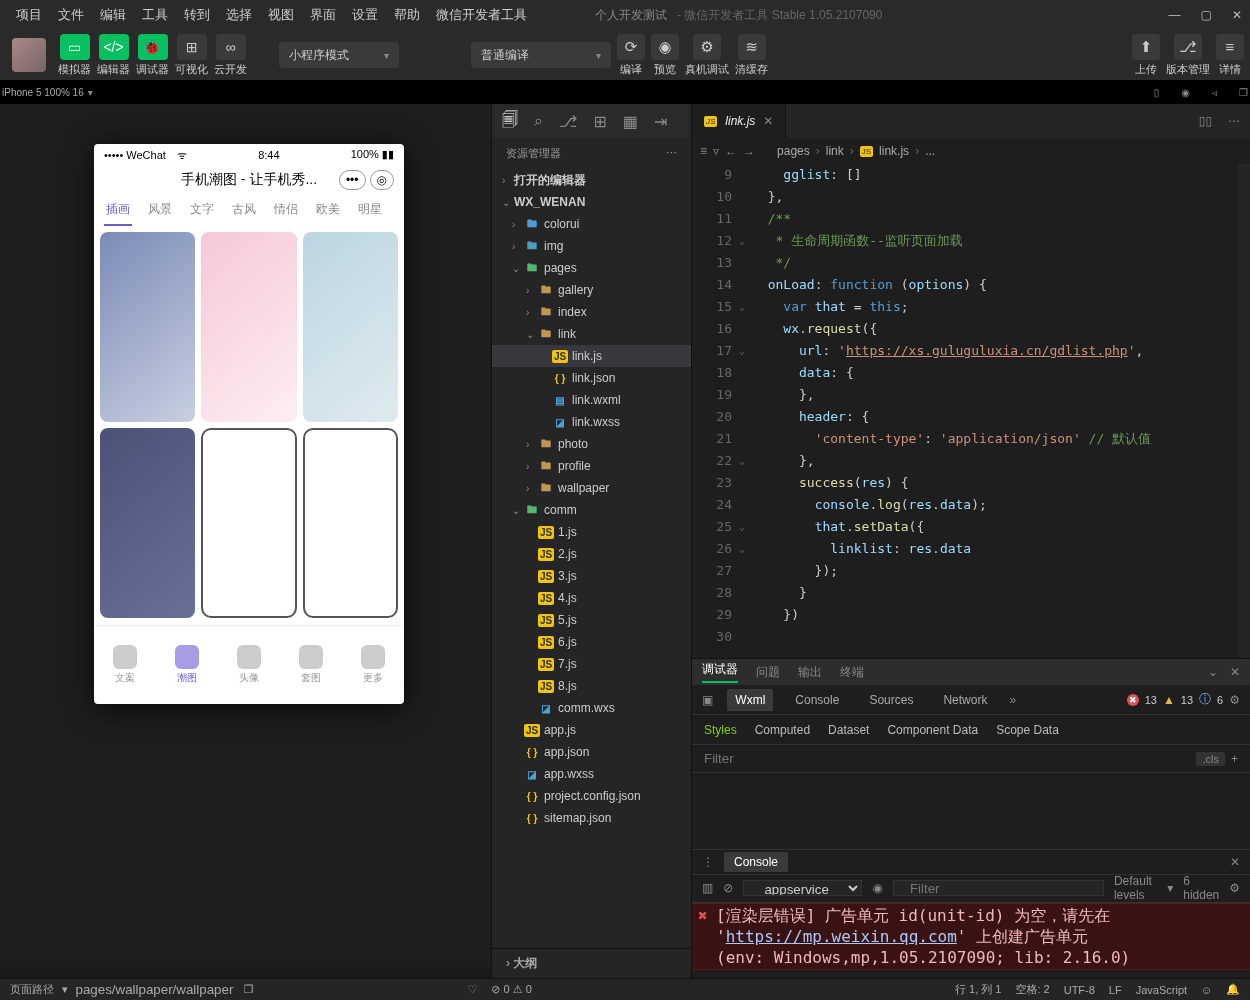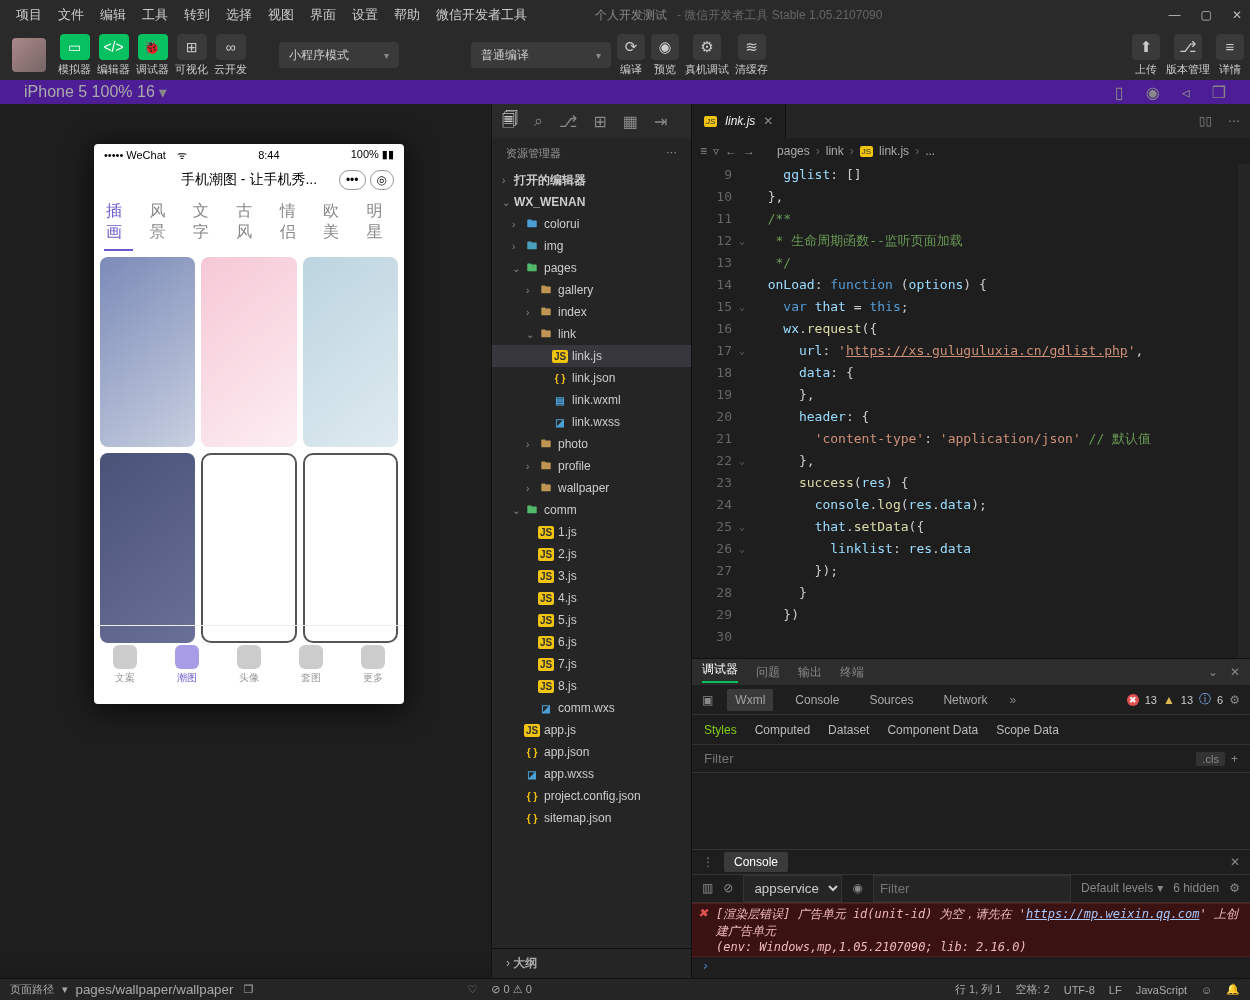--- a/index.html
+++ b/index.html
@@ -13,32 +13,32 @@
   .toolbar { display: flex; align-items: center; height: 50px; background: #2a2a2a; padding: 4px 6px; gap: 6px; }
   .avatar { width:34px;height:34px;border-radius:4px;background:linear-gradient(135deg,#a88,#766);margin:0 6px; }
   .mode-btn { display:flex; flex-direction:column; align-items:center; justify-content:center; color:#ccc; font-size:11px; cursor:pointer;}
   .mode-btn .box { width:30px;height:26px;border-radius:4px;display:flex;align-items:center;justify-content:center;font-size:14px;margin-bottom:2px; }
   .green .box{ background:#07c160; color:#fff;}
   .gray .box { background:#3a3a3a; color:#ccc;}
   .dropdown { background:#3a3a3a; border-radius:4px; height:26px; display:flex; align-items:center; padding:0 10px; min-width:120px; justify-content:space-between; cursor:pointer;}
   .dropdown .chev{ color:#888; font-size:10px;}
   .tool-ico-col { display:flex; flex-direction:column; align-items:center; color:#ccc; font-size:11px; cursor:pointer;}
   .tool-ico-col .ic { width:28px;height:26px;border-radius:4px;display:flex;align-items:center;justify-content:center;font-size:15px;margin-bottom:2px;background:#3a3a3a;}
-  .second-row { height:24px; background:#4c1d95; display:flex; align-items:center; padding:0 24px; color:#aaa; font-size:16px;}
+  .second-row { height:24px; background:#000000; display:flex; align-items:center; padding:0 2px; color:#aaa; font-size:10px;}
   .second-row .right-icons { margin-left:auto; display:flex; gap:22px; color:#888;}
   .second-row .right-icons span{cursor:pointer;}
   .main { display:flex; position:absolute; top:104px; bottom:22px; left:0; right:0;}
   .sim-col { width:492px; background:#1e1e1e; position:relative; border-right:1px solid #111;}
   .sim-col .bottom-gradient{ position:absolute;bottom:0;left:0;right:0;height:24px;background:linear-gradient(to top,#1a1a1a,transparent);}
   .phone { position:absolute; left:94px; top:40px; width:310px; height:560px; background:#fff; border-radius:4px; box-shadow:0 4px 30px rgba(0,0,0,0.8);}
   .ph-status{ display:flex;align-items:center;justify-content:space-between; padding:3px 10px; font-size:11px; color:#000;}
   .ph-head{ display:flex;align-items:center;justify-content:center;padding:6px 0;color:#000;font-size:14px;position:relative;}
   .ph-head .caps{ position:absolute;right:10px;display:flex;gap:4px;}
   .ph-head .cap{ border:1px solid #999;border-radius:12px;padding:2px 6px;font-size:12px;}
-  .ph-tabs{ display:flex; padding:0 10px; gap:14px; font-size:16px; color:#888;}
+  .ph-tabs{ display:flex; padding:0 10px; gap:14px; font-size:12px; color:#888;}
   .ph-tabs div{padding:6px 2px;cursor:pointer;}
   .ph-tabs .active{ color:#6a5acd;border-bottom:2px solid #6a5acd;}
   .ph-grid{ display:grid;grid-template-columns:1fr 1fr 1fr;gap:6px;padding:6px;}
   .ph-card{ height:190px; border-radius:8px; background:#ddd;}
   .ph-nav{ position:absolute;bottom:0;left:0;right:0;display:flex;justify-content:space-around;padding:19px 0;border-top:1px solid #eee;}
   .ph-nav div{ display:flex;flex-direction:column;align-items:center;font-size:10px;color:#999;}
   .ph-nav .act{color:#6a5acd;}
   .ph-nav .icn{width:24px;height:24px;border-radius:6px;background:#ccc;margin-bottom:2px;}
   .ph-nav .act .icn{background:#a89ce6;}
 
@@ -85,39 +85,39 @@
   .tok-comm{color:#6a9955;}
   .minimap{ position:absolute;right:0;top:0;width:12px;height:100%;background:#252526;}
 
   .dbg-panel{ height:320px; display:flex;flex-direction:column; border-top:1px solid #111;}
   .dbg-tabs1{ height:26px;background:#2d2d2d;display:flex;align-items:center;gap:18px;padding:0 10px;color:#888;}
   .dbg-tabs1 .active{color:#fff;border-bottom:2px solid #07c160;padding-bottom:3px;}
   .dbg-close{margin-left:auto;display:flex;gap:12px;color:#888;cursor:pointer;}
   .dbg-tabs2{ height:30px;background:#1e1e1e;display:flex;align-items:center;gap:14px;padding:0 10px;color:#aaa;border-bottom:1px solid #333;}
   .dbg-tabs2 .ic{color:#888;cursor:pointer;}
   .dbg-tabs2 .tab{padding:4px 8px;cursor:pointer;}
-  .dbg-tabs2 .tab.active{background:#3a3a3a;color:#a3a3a3;border-radius:2px 2px 0 0;}
+  .dbg-tabs2 .tab.active{background:#3a3a3a;color:#ffffff;border-radius:2px 2px 0 0;}
   .dbg-tabs2 .right{margin-left:auto;display:flex;align-items:center;gap:6px;}
   .badge{font-size:11px;color:#ccc;}
   .red-dot{display:inline-block;width:12px;height:12px;border-radius:50%;background:#e05252;color:#fff;font-size:9px;line-height:12px;text-align:center;}
   .yel-tri{color:#e0b652;}
   .blu{color:#80aef0;}
   .dbg-styles{ height:30px;display:flex;align-items:center;gap:18px;padding:0 12px;color:#bbb;border-bottom:1px solid #333;}
   .dbg-styles .active{color:#84cc16;}
   .dbg-filter{ height:28px;display:flex;align-items:center;padding:0 12px;color:#888;border-bottom:1px solid #333;}
   .dbg-filter input{background:transparent;border:none;color:#ccc;flex:1;outline:none;}
   .dbg-filter .tag{background:#333;padding:1px 6px;border-radius:2px;font-size:11px;}
   .dbg-body{ flex:1; background:#1e1e1e;}
   .console-hdr{height:26px;display:flex;align-items:center;padding:0 10px;background:#1e1e1e;border-top:1px solid #333;color:#888;border-bottom:1px solid #333;}
   .console-hdr .tab{background:#3a3a3a;color:#fff;padding:3px 10px;border-radius:2px;}
   .console-hdr .right{margin-left:auto;cursor:pointer;}
   .console-filter{height:28px;display:flex;align-items:center;padding:0 10px;gap:10px;border-bottom:1px solid #333;color:#888;}
-  .console-filter select, .console-filter input{ background:#252526;border:1px solid #333;color:#ccc;height:27px;padding:0 6px;}
+  .console-filter select, .console-filter input{ background:#252526;border:1px solid #333;color:#ccc;height:16px;padding:0 16px;}
   .console-filter .levels{display:flex;align-items:center;gap:4px;}
-  .console-body{ flex:1;overflow:auto;font-family:Consolas,monospace;font-size:12px;font-style:italic;}
+  .console-body{ flex:1;overflow:auto;font-family:Consolas,monospace;font-size:16px;}
   .con-err{ background:#3a1212;border-top:1px solid #5a1a1a;border-bottom:1px solid #5a1a1a;padding:2px 10px 2px 24px;color:#f0b9b9;position:relative;}
   .con-err::before{content:"✖";position:absolute;left:6px;top:2px;color:#e05252;}
   .con-err a{color:#a8c8ff;text-decoration:underline;}
   .con-prompt{padding:2px 10px;color:#4a90d9;}
 
   .statusbar{ position:absolute;bottom:0;left:0;right:0;height:22px;background:#252526;display:flex;align-items:center;padding:0 10px;color:#aaa;font-size:11px;gap:14px;border-top:1px solid #111;}
   .statusbar .l{display:flex;align-items:center;gap:8px;}
   .statusbar .r{margin-left:auto;display:flex;align-items:center;gap:14px;}
   .statusbar .path-input{background:transparent;border:none;color:#aaa;width:160px;}
 </style>

